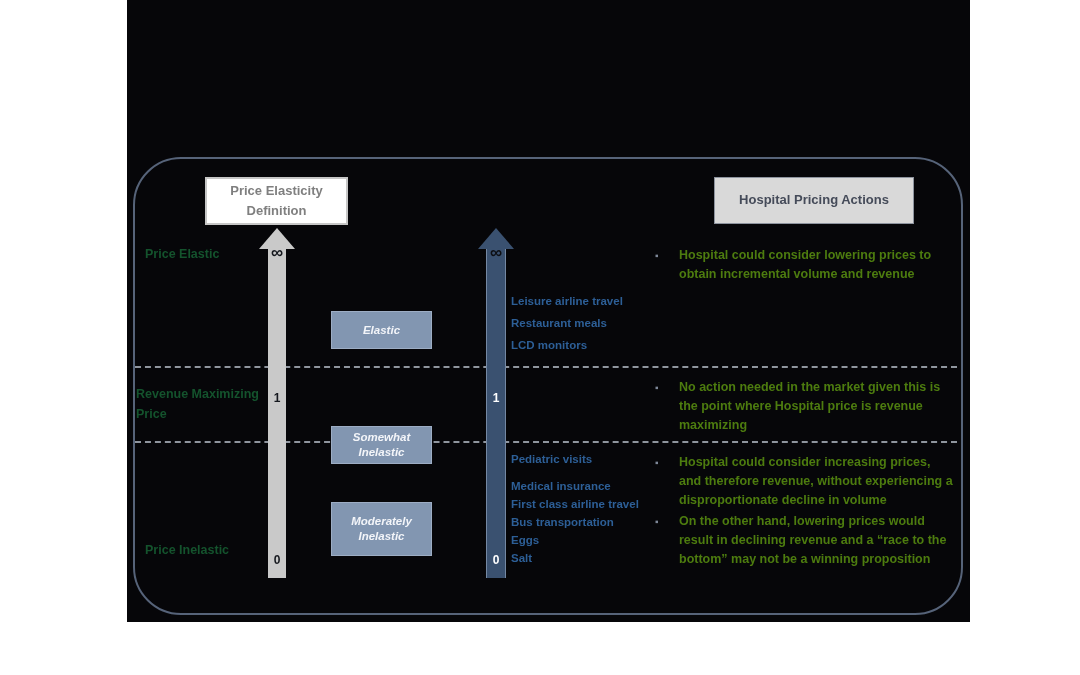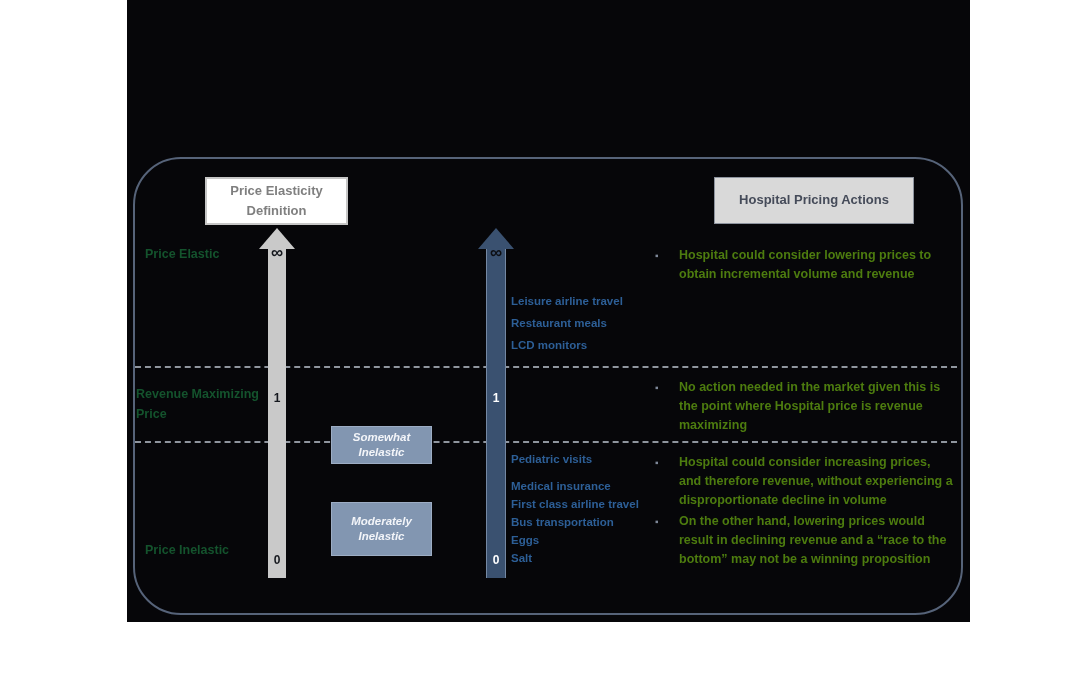--- a/index.html
+++ b/index.html
@@ -98,20 +98,21 @@
   <div class="marker m-one on-blue">1</div>
   <div class="marker m-zero on-blue">0</div>
 
   <div class="hdr hdr-def">Price Elasticity Definition</div>
   <div class="hdr hdr-act">Hospital Pricing Actions</div>
 
   <div class="axis-label al-top">Price Elastic</div>
   <div class="axis-label al-mid">Revenue Maximizing Price</div>
   <div class="axis-label al-bot">Price Inelastic</div>
 
+  <div class="cat cat-1">Elastic</div>
   <div class="cat cat-2">Somewhat Inelastic</div>
   <div class="cat cat-3">Moderately Inelastic</div>
 
   <div class="prod prod-g1">
     <div>Leisure airline travel</div>
     <div>Restaurant meals</div>
     <div>LCD monitors</div>
   </div>
   <div class="prod prod-g3">
     <div>Pediatric visits</div>

